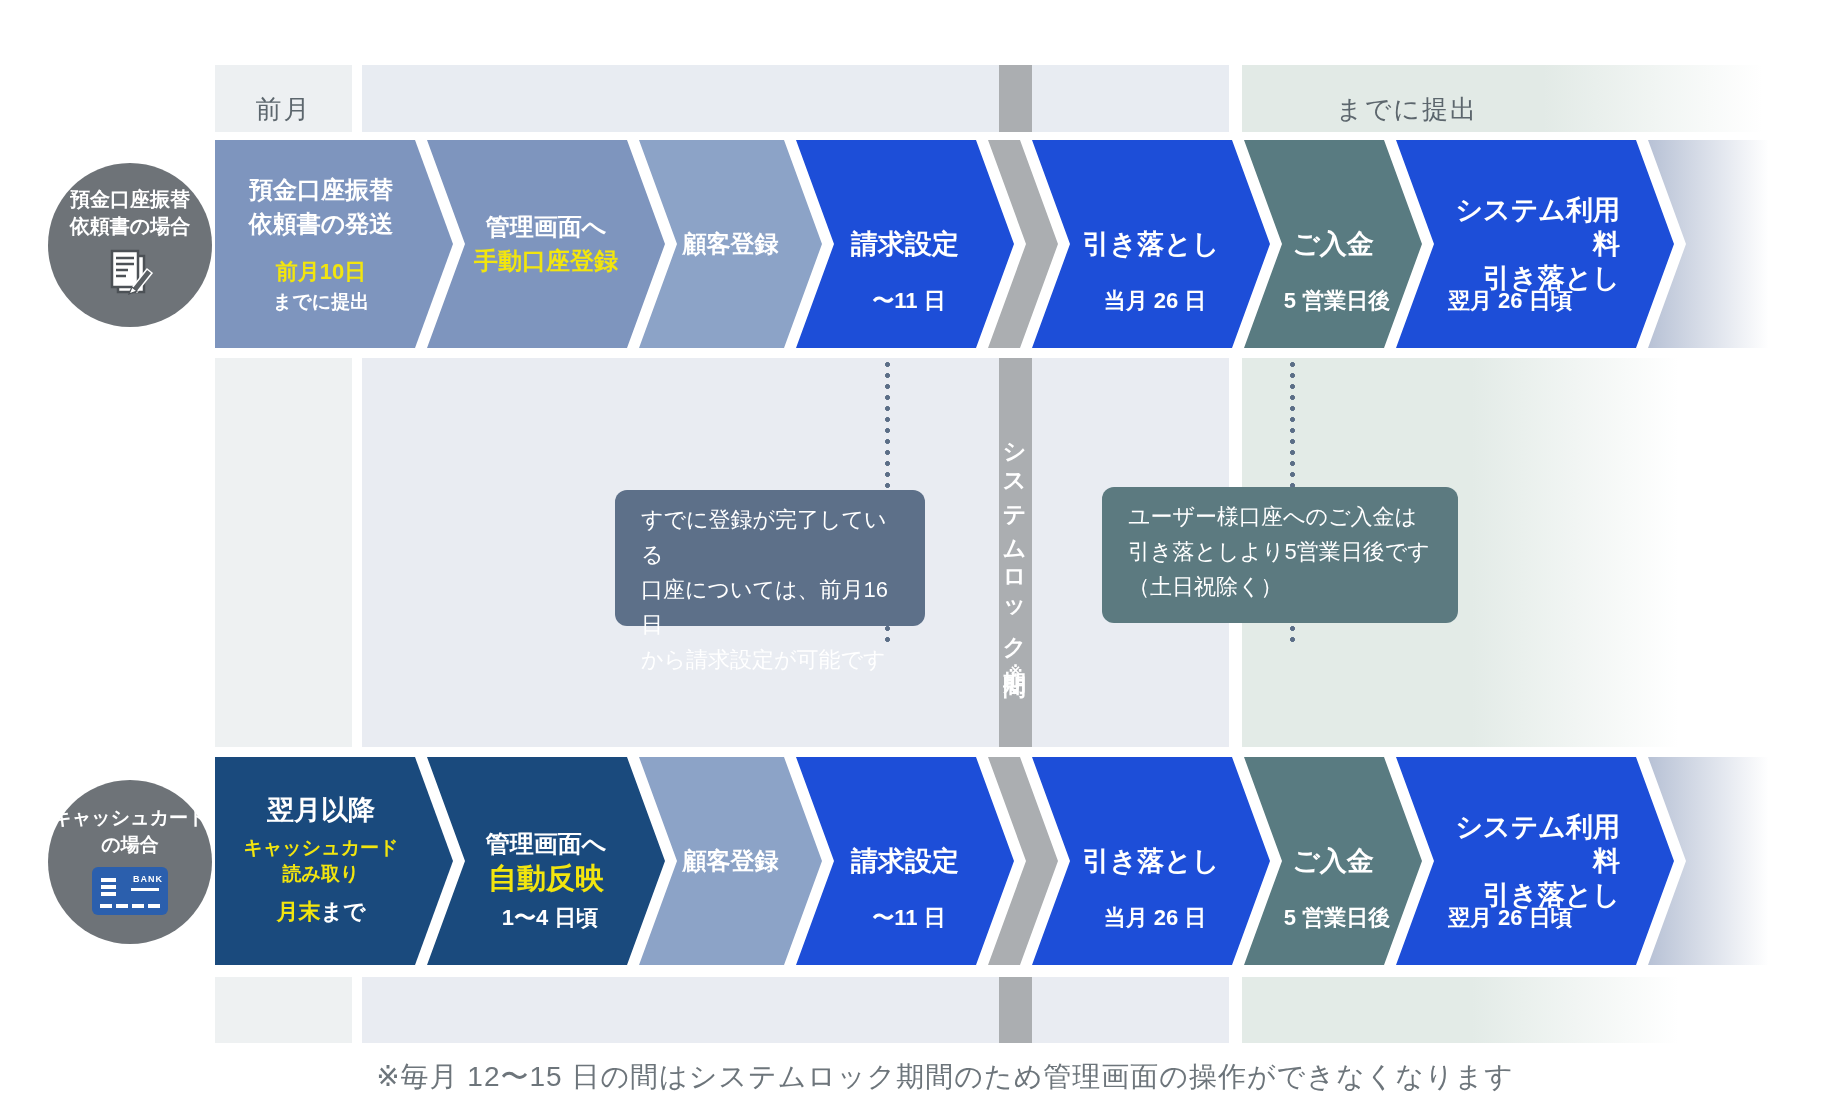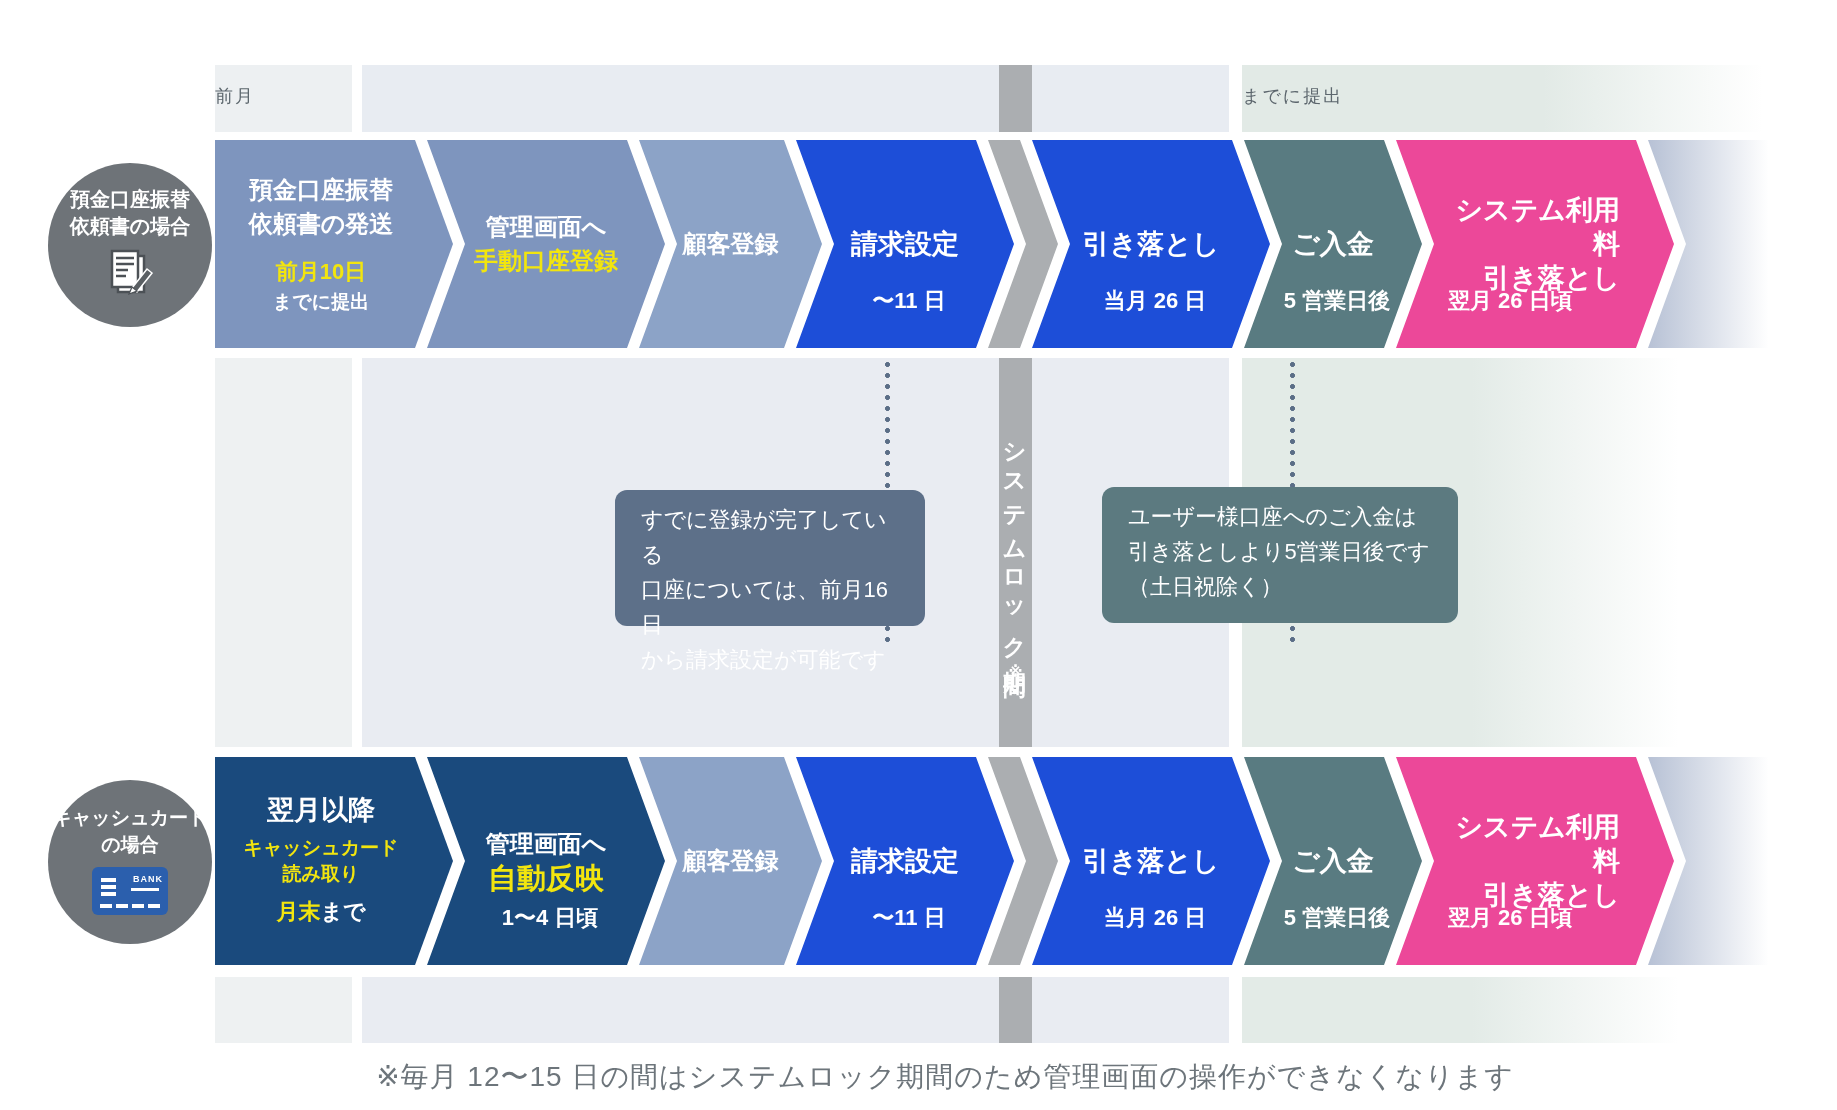--- a/index.html
+++ b/index.html
@@ -6,37 +6,37 @@
   .stage{position:relative;width:1837px;height:1110px;background:#fff;overflow:hidden;
          font-family:"Liberation Sans","DejaVu Sans",sans-serif;}
   
   .band{position:absolute;}
   .band-prev{background:#edf0f2;}
   .band-cur{background:#e8ecf2;}
   .band-next{background:linear-gradient(to right,#e2eae6 0%,#e2eae6 55%,rgba(226,234,230,0) 95%);}
   .col-prev{background:#eef1f2;}
   .col-cur{background:#e9ecf2;}
   .col-next{background:linear-gradient(to right,#e3ebe7 0%,#e3ebe7 50%,rgba(227,235,231,0) 95%);}
-  .hlabel{position:absolute;top:84px;font-size:18px;color:#5c666d;letter-spacing:2px;}
+  .hlabel{position:absolute;top:92px;font-size:26px;color:#5c666d;text-align:center;letter-spacing:2px;}
   
   .lock{position:absolute;left:999px;width:33px;background:#abaeb1;}
   .lock-text{position:absolute;left:999px;width:33px;top:358px;height:389px;display:flex;
              align-items:center;justify-content:center;writing-mode:vertical-rl;text-orientation:upright;
              color:#fff;font-size:23px;font-weight:bold;letter-spacing:6px;}
   .lock-text .mark{font-size:14px;letter-spacing:0;}
   
   .chev{position:absolute;height:208px;display:flex;flex-direction:column;align-items:center;
         justify-content:center;color:#fff;text-align:center;box-sizing:border-box;
         padding:0 42px;clip-path:polygon(0 0,calc(100% - 38px) 0,100% 50%,calc(100% - 38px) 100%,0 100%,38px 50%);}
   .chev.first{clip-path:polygon(0 0,calc(100% - 38px) 0,100% 50%,calc(100% - 38px) 100%,0 100%);padding-left:16px;}
   .c-blue{background:#7e95be;}
   .c-lblue{background:#8ca3c7;}
   .c-slate{background:#1d4ed8;}
   .c-teal{background:#597b81;}
-  .c-sage{background:#ec4899;}
+  .c-sage{background:#1d4ed8;}
   .c-navy{background:#1a4a7d;}
   .c-gray{background:#abaeb1;}
   .tail{position:absolute;height:208px;clip-path:polygon(0 0,100% 0,100% 100%,0 100%,38px 50%);
         background:linear-gradient(to right,#b7c1d5 0%,rgba(255,255,255,0) 85%);}
   .line{line-height:34px;}
   .xl{font-size:27px;font-weight:bold;}
   .lg{font-size:24px;font-weight:bold;}
   .md{font-size:22px;font-weight:bold;}
   .sm{font-size:19px;font-weight:bold;line-height:26px;}
   .yl{color:#f2e50e;}

